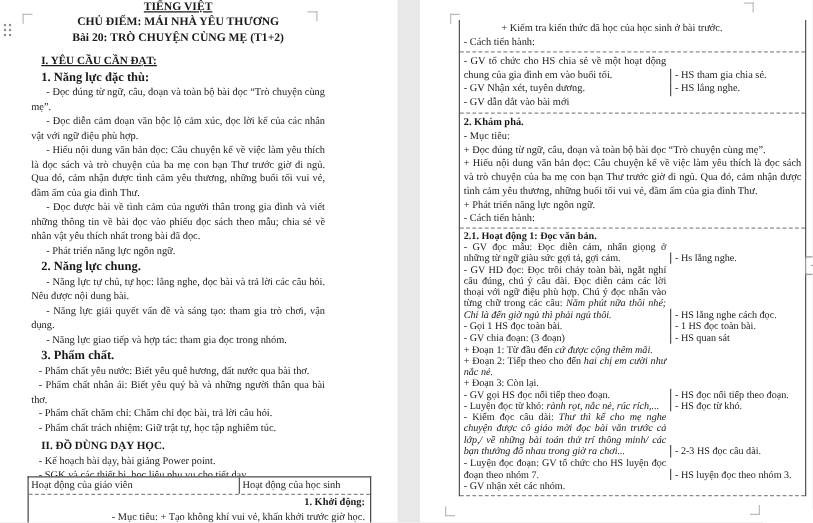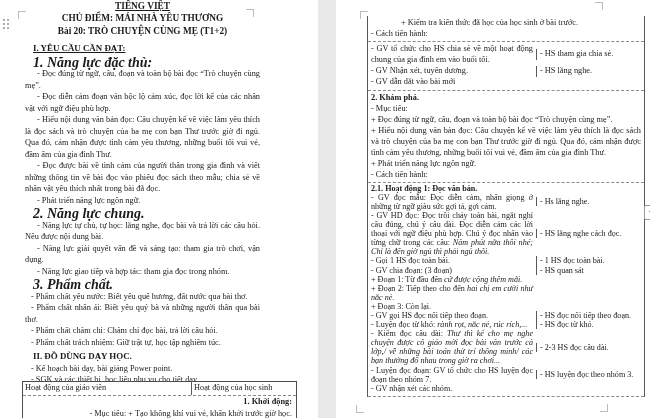--- a/index.html
+++ b/index.html
@@ -16,38 +16,38 @@
   .mk-br{border-right:1px solid #bdbdbd;border-bottom:1px solid #bdbdbd;}
   
   .drag-handle{position:absolute;left:3px;top:19px;width:8px;height:12px;z-index:5;cursor:grab;}
   .drag-handle i{position:absolute;width:2px;height:2px;background:#8f8f8f;border-radius:50%;}
   
   .lcontent{padding:0 58px 0 25px;font-size:8.3px;line-height:11.5px;text-align:justify;}
   .b{font-weight:bold;}
   .u{text-decoration:underline;}
   .titles{text-align:center;margin-bottom:6px;font-weight:bold;font-size:9.3px;line-height:12.4px;text-align-last:center;}
   .hsec{font-weight:bold;font-size:8.9px;margin-left:8px;margin-top:3px;}
-  .hsub{font-weight:bold;font-size:14px;margin-left:8px;margin-top:2px;font-style:italic;}
+  .hsub{font-weight:bold;font-size:10px;margin-left:8px;margin-top:2px;}
   .para{margin:0;text-indent:12px;}
   .item{margin:0;text-indent:6px;}
   
   .ltable{position:absolute;left:22px;top:381px;width:273px;background:#fff;border:1px solid #4d4d4d;border-bottom:none;font-size:8.3px;line-height:10.5px;}
   .lth{display:flex;border-bottom:1px dashed #8a8a8a;font-weight:normal;text-align:left;}
   .lth .c1{width:164px;border-right:1px solid #5a5a5a;padding:1px 2px;}
   .lth .c2{flex:1;padding:1px 2px;}
   .ltr{padding:1px 4px;text-align:right;}
   .ltr.last{border-bottom:1px dashed #8a8a8a;}
   
   .rtable{position:absolute;left:31px;top:16px;width:276px;border-left:1.5px solid #585858;border-right:1.5px solid #585858;font-size:8.3px;color:#1a1a1a;}
   .rblock{border-bottom:1px dashed #8a8a8a;}
   .bk1,.bk3{padding:2px 3px 1px;line-height:10.9px;text-align:justify;}
   .bk1 .ind{padding-left:30px;}
   .bk2{line-height:10.9px;padding:2px 0 3px;}
   .bk4{line-height:9.1px;font-size:8.1px;padding:1px 0 3px;}
-  .rrow{display:flex;align-items:center;}
+  .rrow{display:flex;align-items:flex-end;}
   .rrow .lc{width:162px;padding:0 3px;text-align:justify;}
   .rrow .rc{flex:1;border-left:1px solid #585858;padding:0 1px 0 3px;}
   .it{font-style:italic;}
   
   .collapse-btn{position:absolute;left:308px;top:205px;width:10px;height:13px;background:#fff;border:1px solid #9a9a9a;border-radius:2px;font-size:9px;line-height:11px;text-align:center;color:#555;cursor:pointer;}
 </style>
 </head>
 <body>
 
 <div class="canvas">

